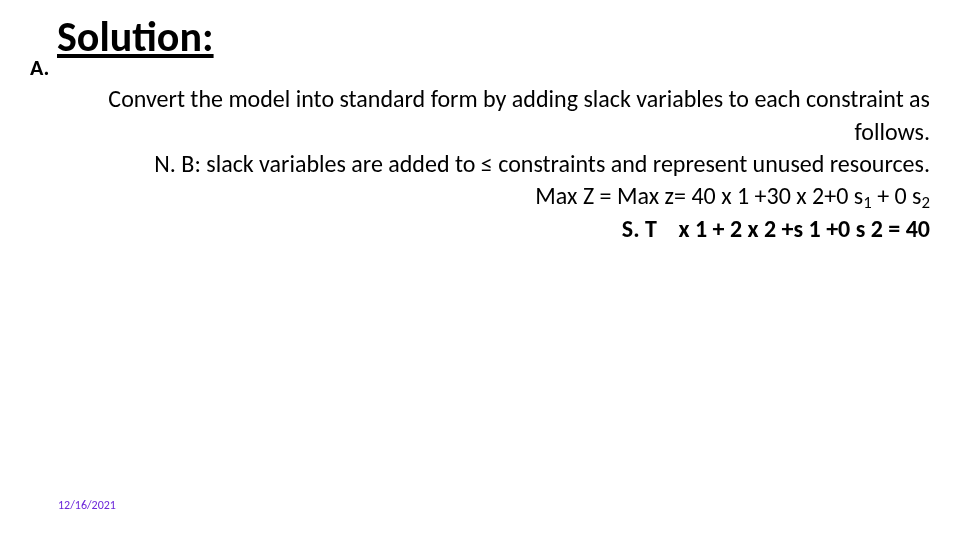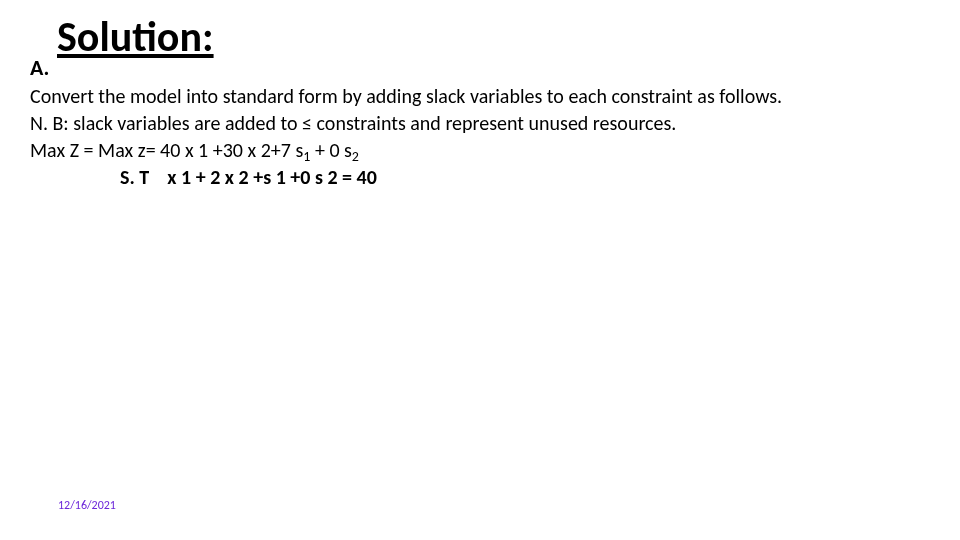--- a/index.html
+++ b/index.html
@@ -1,41 +1,41 @@
 <!DOCTYPE html>
 <html><head>
 <meta charset="utf-8">
 <style>
   * { margin: 0; padding: 0; box-sizing: border-box; }
   html, body { width: 960px; height: 540px; background: #fff; font-family: Calibri, "Segoe UI", Arial, sans-serif; color: #000; }
   .slide { position: relative; width: 960px; height: 540px; padding: 14px 30px 0 30px; }
   .title { font-size: 42px; font-weight: 700; text-decoration: underline; margin-left: 27px; line-height: 1.1; }
   .part-label { font-size: 22px; font-weight: 700; margin-top: -6px; margin-left: 0; }
-  .body { font-size: 20px; line-height: 1.35; margin-top: 2px; }
+  .body { font-size: 24px; line-height: 1.35; margin-top: 2px; text-align: right; }
   .body p { margin: 0; }
   .sub { display:inline-block; font-size: 0.7em; transform: translateY(0.25em); }
   .indent1 { padding-left: 90px; font-weight: bold; }
   .indent2 { padding-left: 155px; }
   .indent3 { padding-left: 210px; }
   .footer-date { position: absolute; left: 58px; bottom: 28px; font-size: 12px; color: #6d28d9; }
 </style>
 </head>
 <body>
 
 <div class="slide">
 
   <div class="title">Solution:</div>
 
   <div class="part-label">A.</div>
 
   <div class="body">
     <p>Convert the model into standard form by adding slack variables to each constraint as follows.</p>
     <p>N. B: slack variables are added to ≤ constraints and represent unused resources.</p>
     <p>
-      <span>Max Z = Max z= 40 x 1 +30 x 2+7 s</span><span class="sub">1</span><span> + 0 s</span><span class="sub">2</span>
+      <span>Max Z = Max z= 40 x 1 +30 x 2+0 s</span><span class="sub">1</span><span> + 0 s</span><span class="sub">2</span>
     </p>
     <p class="indent1">
       <span>S. T</span>&nbsp;&nbsp;&nbsp;&nbsp;<span>x 1 + 2 x 2 +s 1 +0 s 2 = 40</span>
     </p>
   </div>
 
   <div class="footer-date">12/16/2021</div>
 
 </div>
 

